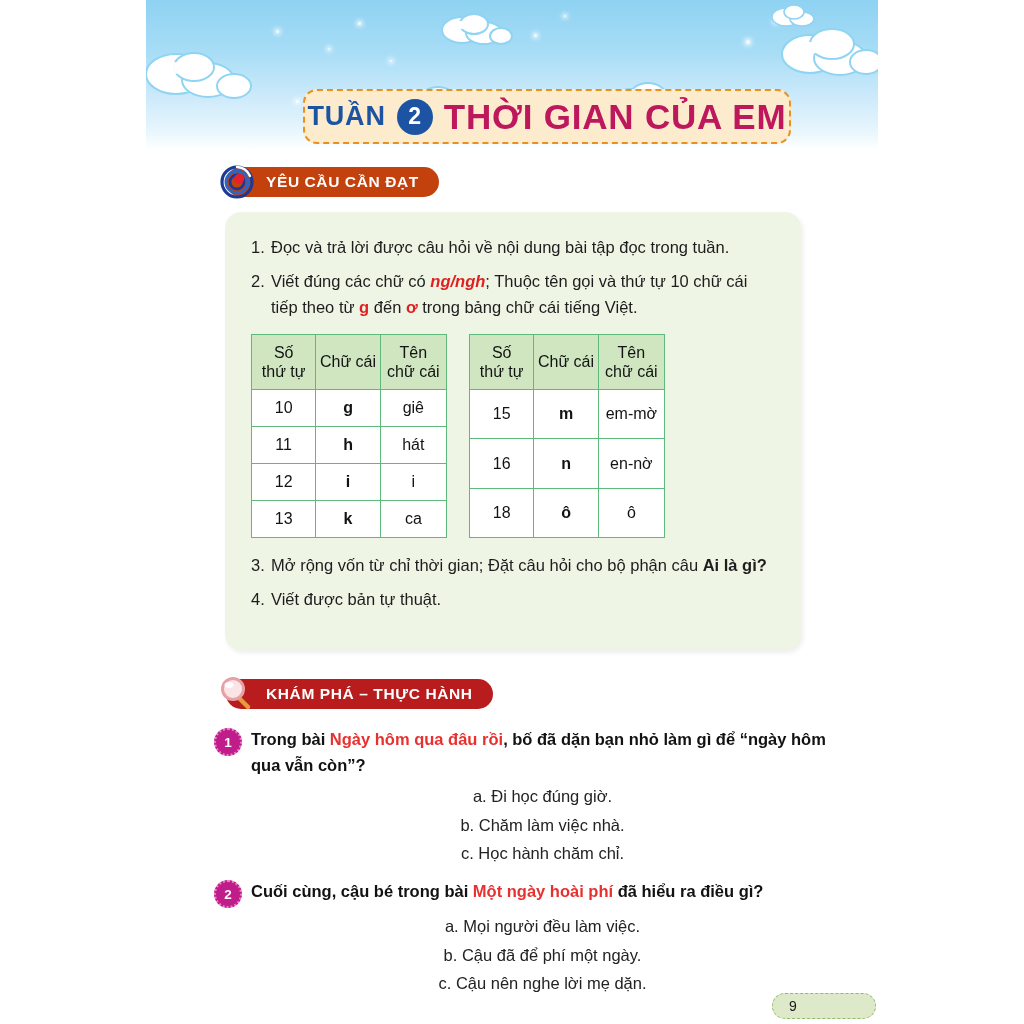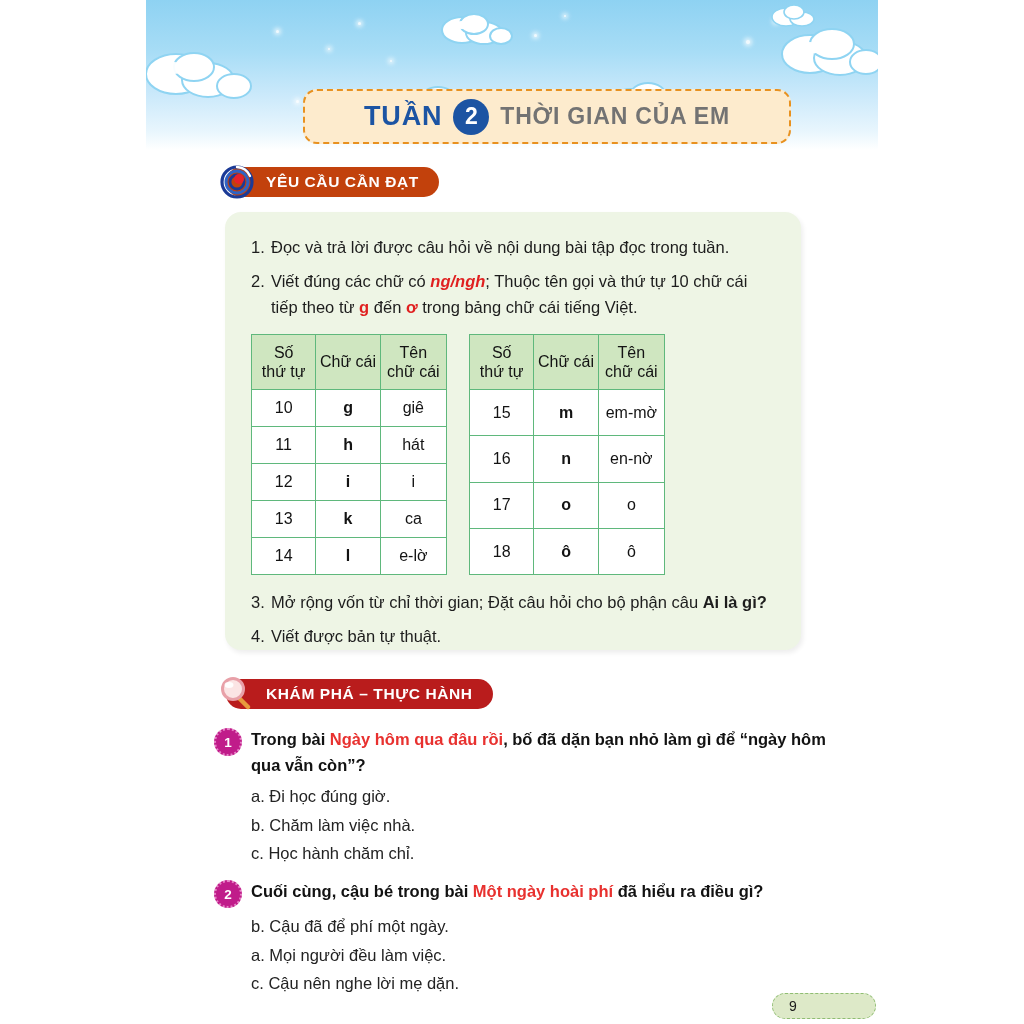--- a/index.html
+++ b/index.html
@@ -68,23 +68,23 @@
     background: #1c54a3;
     color: #ffffff;
     font-size: 23px;
     font-weight: bold;
     display: flex;
     align-items: center;
     justify-content: center;
     flex: none;
   }
   .title-main {
-    font-size: 23px;
-    font-weight: bold;
-    color: #737373;
+    font-size: 35px;
+    font-weight: bold;
+    color: #be185d;
     letter-spacing: .8px;
     white-space: nowrap;
   }
 
   
   .pill {
     position: absolute;
     height: 30px;
     border-radius: 16px;
     display: flex;
@@ -199,20 +199,21 @@
   .q-text {
     font-size: 16.5px;
     font-weight: bold;
     color: #121212;
     line-height: 1.55;
     flex: 1;
   }
   .q-title { color: #e8312f; }
   .q-options {
     margin: 4px 0 0 37px;
+    text-align: center;
   }
   .q-option {
     font-size: 16.5px;
     color: #232323;
     line-height: 1.72;
   }
 
   
   .page-num {
     position: absolute;
@@ -378,25 +379,20 @@
           <tr>
             <td>12</td>
             <td class="letter">i</td>
             <td>i</td>
           </tr>
           <tr>
             <td>13</td>
             <td class="letter">k</td>
             <td>ca</td>
           </tr>
-          <tr>
-            <td>14</td>
-            <td class="letter">l</td>
-            <td>e-lờ</td>
-          </tr>
         </tbody>
       </table>
       <table class="alpha">
         <colgroup>
           <col class="c1">
           <col class="c2">
           <col class="c3">
         </colgroup>
         <thead>
           <tr>
@@ -410,25 +406,20 @@
             <td>15</td>
             <td class="letter">m</td>
             <td>em-mờ</td>
           </tr>
           <tr>
             <td>16</td>
             <td class="letter">n</td>
             <td>en-nờ</td>
           </tr>
           <tr>
-            <td>17</td>
-            <td class="letter">o</td>
-            <td>o</td>
-          </tr>
-          <tr>
             <td>18</td>
             <td class="letter">ô</td>
             <td>ô</td>
           </tr>
         </tbody>
       </table>
     </div>
   <div id="req-list-2" style="margin-top:14px;">
       <div class="req-line">
         <span class="req-num">3.</span>
@@ -463,22 +454,22 @@
         <div class="q-option">b. Chăm làm việc nhà.</div>
         <div class="q-option">c. Học hành chăm chỉ.</div>
       </div>
     </div>
     <div class="question-block">
       <div class="q-head">
         <span class="q-badge">2</span>
         <div class="q-text"><span>Cuối cùng, cậu bé trong bài </span><span class="q-title">Một ngày hoài phí</span><span> đã hiểu ra điều gì?</span></div>
       </div>
       <div class="q-options">
+        <div class="q-option">a. Mọi người đều làm việc.</div>
         <div class="q-option">b. Cậu đã để phí một ngày.</div>
-        <div class="q-option">a. Mọi người đều làm việc.</div>
         <div class="q-option">c. Cậu nên nghe lời mẹ dặn.</div>
       </div>
     </div>
   </div>
 
 <div class="page-num">
   <span>9</span>
 </div>
 
 </body></html>

